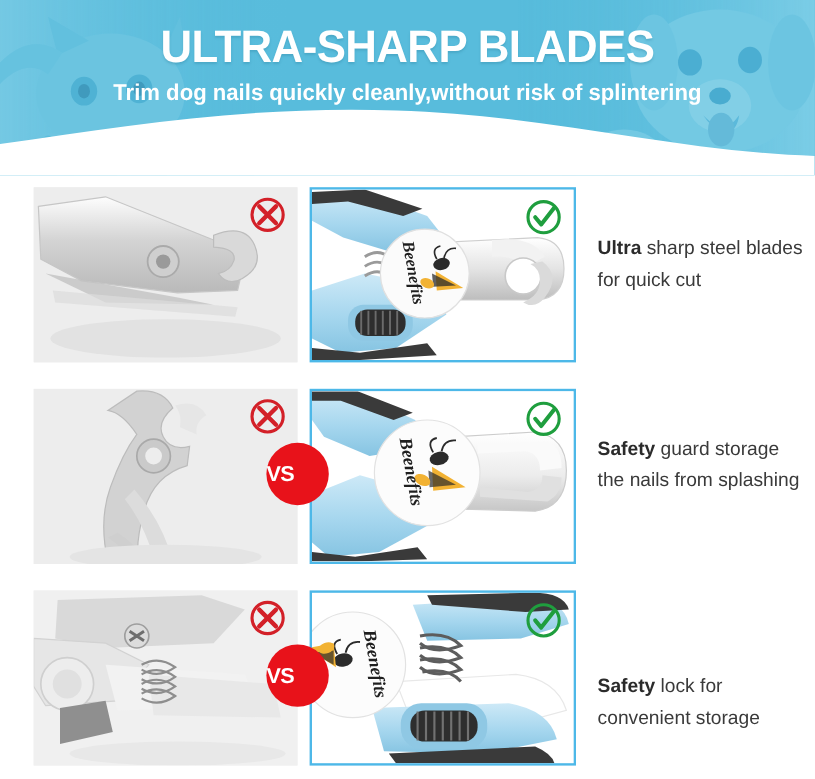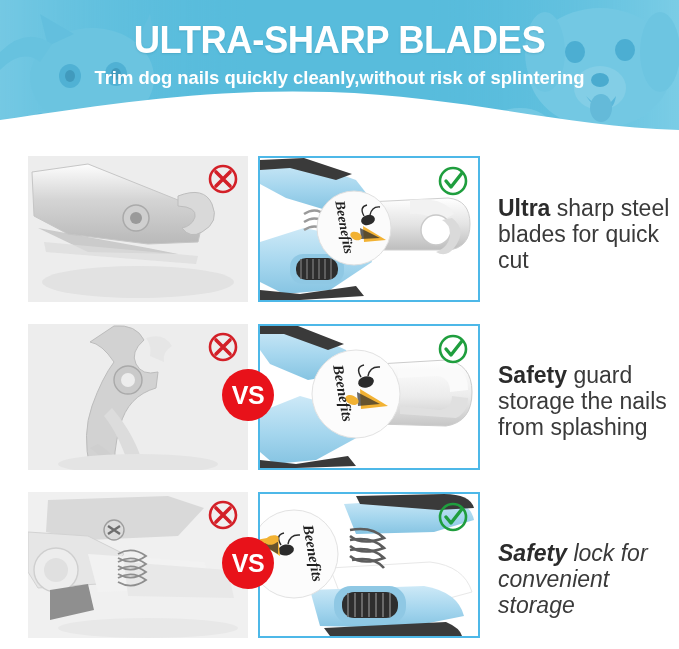--- a/index.html
+++ b/index.html
@@ -72,35 +72,35 @@
   .badge{position:absolute;z-index:8;}
   .badge-x{right:8px;top:6px;width:34px;height:34px;}
   .badge-check{right:8px;top:6px;width:34px;height:34px;}
 
   .vs-badge{
     position:absolute;z-index:12;
     left:222px;top:45px;
     width:52px;height:52px;border-radius:50%;
     background:#e8121a;
     color:#ffffff;
-    font-size:25px;font-weight:bold;
-    line-height:52px;text-align:center;
+    font-size:18px;font-weight:bold;
+    line-height:52px;
     letter-spacing:-0.5px;
   }
 
   
   .feature-text{
     position:absolute;left:498px;width:176px;
     color:#3a3a3a;
-    font-size:23px;line-height:26px;
+    font-size:16px;line-height:26px;
   }
   .feature-text b{font-weight:bold;color:#2b2b2b;}
   .ft-1{top:195px;}
   .ft-2{top:362px;}
-  .ft-3{top:540px;font-style:italic;}
+  .ft-3{top:560px;}
 </style>
 </head>
 <body>
 
 <div class="header">
 
   <svg class="hero-pets" viewBox="0 0 679 146" preserveAspectRatio="none">
     <defs>
       <linearGradient id="petFadeL" x1="0" y1="0" x2="1" y2="0">
         <stop offset="0%" stop-color="#8fd4ea" stop-opacity="0.95"></stop>

